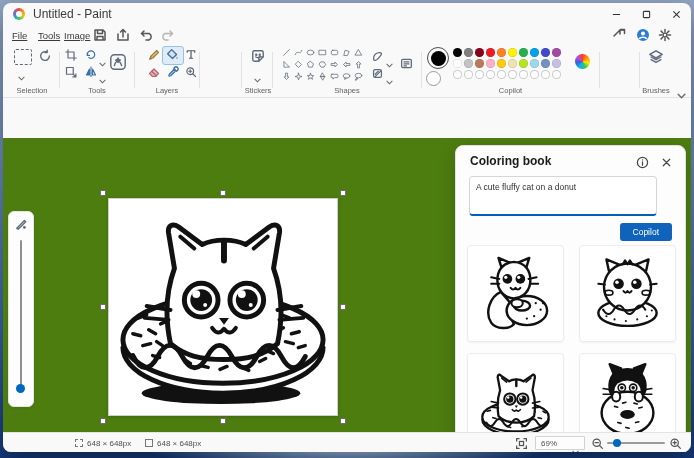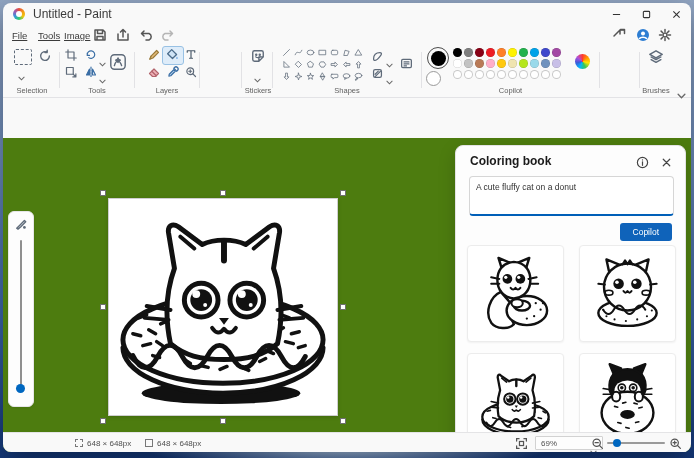--- a/index.html
+++ b/index.html
@@ -54,35 +54,35 @@
   .size-slider{position:absolute;left:5px;top:73px;width:24px;height:194px;background:#fdfdfd;border:1px solid #e6e6e8;border-radius:6px;box-shadow:0 1px 3px rgba(0,0,0,.08);}
   .size-track{position:absolute;left:11px;top:28px;width:2px;height:148px;background:#8f8f8f;border-radius:1px;}
   .size-thumb{position:absolute;left:7px;top:172px;width:9px;height:9px;border-radius:50%;background:#0067c0;}
   .canvas{position:absolute;left:105px;top:60px;width:230px;height:218px;background:#fff;border:1px solid #cfcfcf;box-shadow:0 1px 4px rgba(0,0,0,.16);box-sizing:border-box;}
   .handle{position:absolute;width:6px;height:6px;background:#fff;border:1px solid #6f6f6f;box-sizing:border-box;}
   
   .panel{position:absolute;left:452px;top:7px;width:231px;height:323px;background:#fdfdfd;border:1px solid #e3e3e5;border-radius:8px;box-shadow:0 6px 18px rgba(0,0,0,.16);box-sizing:border-box;}
   .panel-title{position:absolute;left:14px;top:8px;font-size:12px;font-weight:700;color:#1a1a1a;}
   .panel-ic{position:absolute;top:9px;width:13px;height:13px;}
   .panel-ic svg{width:100%;height:100%;stroke:#454545;fill:none;stroke-width:1.3;stroke-linecap:round;}
-  .prompt-box{position:absolute;left:13px;top:30px;width:205px;height:40px;box-sizing:border-box;
+  .prompt-box{position:absolute;left:13px;top:30px;width:188px;height:40px;box-sizing:border-box;
     border:1px solid #d6d6d6;border-bottom:2px solid #005fb8;border-radius:4px;background:#fff;
     font-family:"Liberation Sans",sans-serif;font-size:8.5px;color:#333;padding:5px 6px;resize:none;outline:none;}
   .generate-btn{position:absolute;right:13px;top:77px;background:#0f63ba;color:#fff;border:none;border-radius:3px;
     font-family:"Liberation Sans",sans-serif;font-size:8.5px;padding:4px 13px;}
   .thumb{position:absolute;width:97px;height:97px;background:#fff;border:1px solid #ececec;border-radius:4px;
     box-shadow:0 1px 2px rgba(0,0,0,.05);box-sizing:border-box;padding:7px;}
   .thumb svg{width:100%;height:100%;display:block;}
   
   .statusbar{position:absolute;left:0;top:429px;width:100%;height:20px;background:#f9f9f9;border-top:1px solid #e4e4e6;}
   .sb-text{font-size:8px;color:#4f4f4f;}
   .sb-item{position:absolute;top:0;height:20px;display:flex;align-items:center;gap:4px;}
   .sq-dashed{width:8px;height:8px;border:1px dashed #777;box-sizing:border-box;}
   .sq-solid{width:8px;height:8px;border:1px solid #777;box-sizing:border-box;}
-  .zoombox{position:absolute;left:532px;top:3px;width:68px;height:14px;border:1px solid #d2d2d2;border-radius:1px;
+  .zoombox{position:absolute;left:532px;top:3px;width:50px;height:14px;border:1px solid #d2d2d2;border-radius:1px;
     display:flex;align-items:center;justify-content:space-between;padding:0 5px;box-sizing:border-box;background:#fdfdfd;}
   .ztrack{position:absolute;left:604px;top:9px;width:58px;height:2px;background:#9a9a9a;border-radius:1px;}
   .zthumb{position:absolute;left:6px;top:-3px;width:8px;height:8px;border-radius:50%;background:#0067c0;}
   .mag{position:absolute;top:3px;width:13px;height:13px;}
   .mag svg{width:100%;height:100%;stroke:#555;fill:none;stroke-width:1.5;stroke-linecap:round;}
 </style>
 </head>
 <body>
 
 <div class="desktop">

